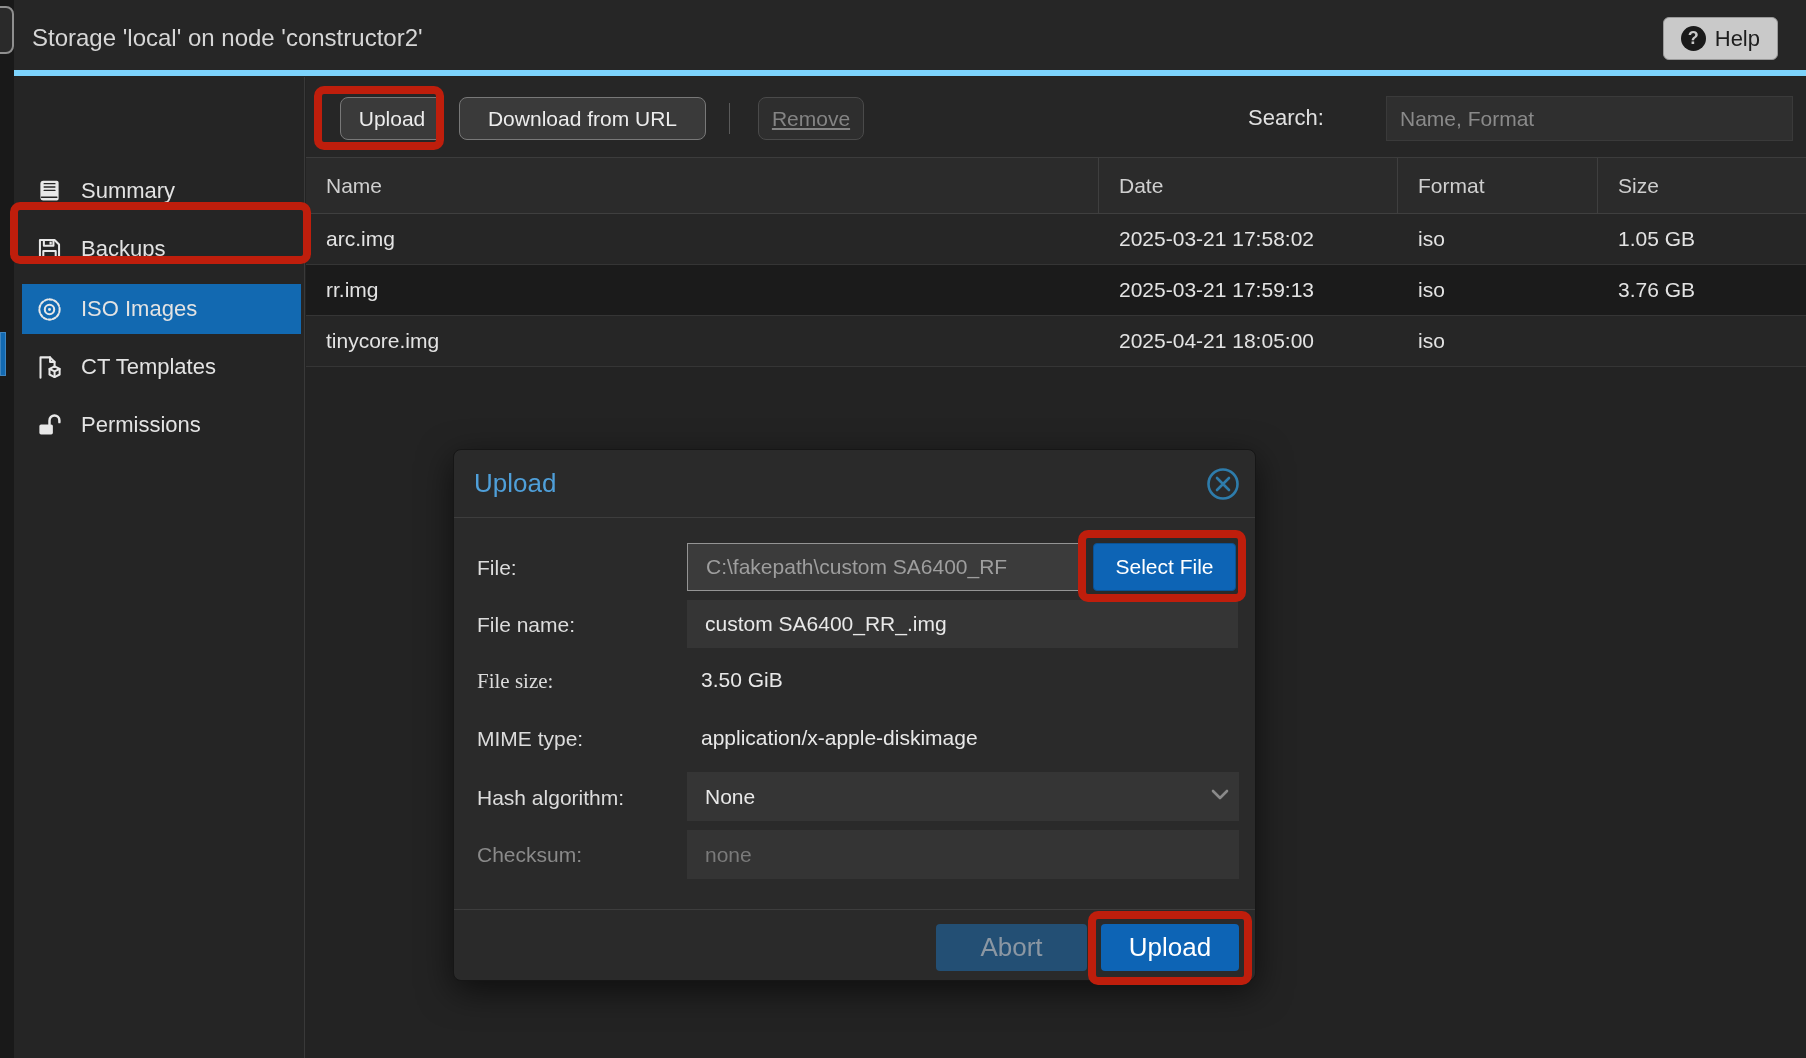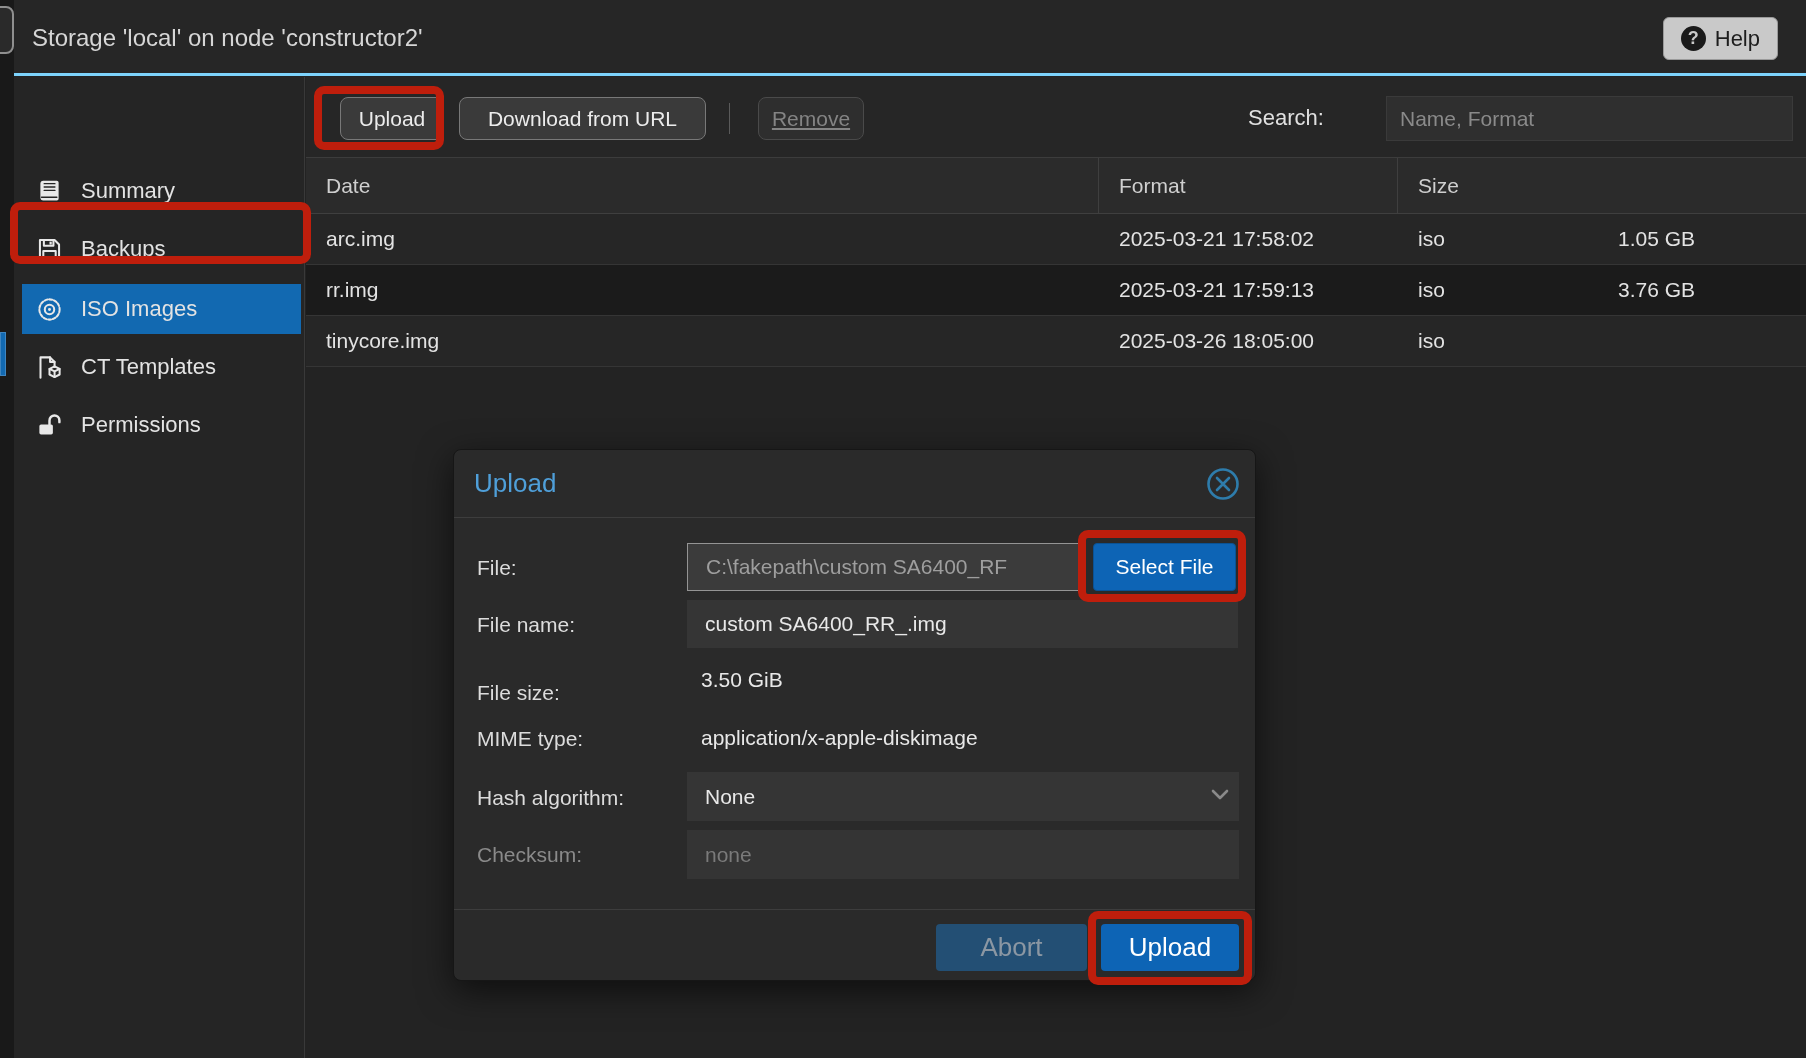--- a/index.html
+++ b/index.html
@@ -11,21 +11,21 @@
   #left-strip { position:absolute; left:0; top:0; width:14px; height:1058px; background:#191919; overflow:hidden; }
   #partial-tab { position:absolute; left:-18px; top:6px; width:32px; height:48px;
                  border:2px solid #8f8f8f; border-radius:8px; background:#2a2a2a; }
   #tree-sliver { position:absolute; left:0; top:332px; width:6px; height:44px; background:#1269b1; border:1px solid #3f85c0; }
 
   
   #panel { position:absolute; left:14px; top:0; width:1792px; height:1058px; background:#232323; }
 
   
   #titlebar { position:absolute; left:0; top:0; width:1792px; height:76px; background:#262626;
-              border-bottom:3px solid #7dd3fc; }
+              border-bottom:6px solid #7dd3fc; }
   #page-title { position:absolute; left:18px; top:0; line-height:76px; font-size:24px; color:#d6d6d6; }
   #help-btn { position:absolute; right:28px; top:17px; height:43px; padding:0 17px; background:#c9c9c9;
               border:1px solid #9a9a9a; border-radius:6px; display:flex; align-items:center; gap:9px;
               font-size:22px; color:#1d1d1d; cursor:pointer; }
   .help-q { width:25px; height:25px; background:#1a1a1a; color:#c9c9c9; border-radius:50%;
             font-size:18px; font-weight:bold; display:flex; align-items:center; justify-content:center; }
 
   
   #sidebar { position:absolute; left:0; top:77px; width:291px; height:981px; background:#252525;
              border-right:1px solid #393939; }
@@ -167,60 +167,61 @@
       <div class="tb-btn" id="tb-upload">Upload</div>
       <div class="tb-btn" id="tb-download">Download from URL</div>
       <div id="tb-sep"></div>
       <div class="tb-btn disabled" id="tb-remove">Remove</div>
       <div id="search-label">Search:</div>
       <div id="search-input">Name, Format</div>
     </div>
 
     <div id="grid">
       <div class="t-row" id="grid-header">
+        <div class="cell">Name</div>
         <div class="cell">Date</div>
         <div class="cell">Format</div>
         <div class="cell">Size</div>
       </div>
       <div class="t-row d-row odd">
         <div class="cell">arc.img</div>
         <div class="cell">2025-03-21 17:58:02</div>
         <div class="cell">iso</div>
         <div class="cell">1.05 GB</div>
       </div>
       <div class="t-row d-row even">
         <div class="cell">rr.img</div>
         <div class="cell">2025-03-21 17:59:13</div>
         <div class="cell">iso</div>
         <div class="cell">3.76 GB</div>
       </div>
       <div class="t-row d-row odd">
         <div class="cell">tinycore.img</div>
-        <div class="cell">2025-03-26 18:05:00</div>
+        <div class="cell">2025-04-21 18:05:00</div>
         <div class="cell">iso</div>
       </div>
     </div>
   </div>
 
   <div id="dialog">
     <div id="dlg-title">Upload</div>
     <svg id="dlg-close" viewBox="0 0 38 38">
       <circle cx="19" cy="19" r="14.5" fill="none" stroke="#2e7cab" stroke-width="2.6"></circle>
       <path d="M13 13l12 12M25 13l-12 12" stroke="#2e7cab" stroke-width="2.6" stroke-linecap="round"></path>
     </svg>
     <div id="dlg-head-sep"></div>
 
     <div class="dlg-label" style="top:106px;">File:</div>
     <div class="dlg-field" id="f-file">C:\fakepath\custom SA6400_RF</div>
     <div id="btn-selectfile">Select File</div>
 
     <div class="dlg-label" style="top:163px;">File name:</div>
     <div class="dlg-field" id="f-filename">custom SA6400_RR_.img</div>
 
-    <div class="dlg-label" style="top:231px;">File size:</div>
+    <div class="dlg-label" style="top:219px;font-family:Liberation Serif, serif;">File size:</div>
     <div id="v-filesize">3.50 GiB</div>
 
     <div class="dlg-label" style="top:277px;">MIME type:</div>
     <div id="v-mime">application/x-apple-diskimage</div>
 
     <div class="dlg-label" style="top:336px;">Hash algorithm:</div>
     <div class="dlg-field" id="f-hash">None</div>
     <svg id="hash-chevron" width="20" height="14" viewBox="0 0 20 14">
       <path d="M3 3l7 7 7-7" fill="none" stroke="#8a8a8a" stroke-width="2.6" stroke-linecap="round" stroke-linejoin="round"></path>
     </svg>

